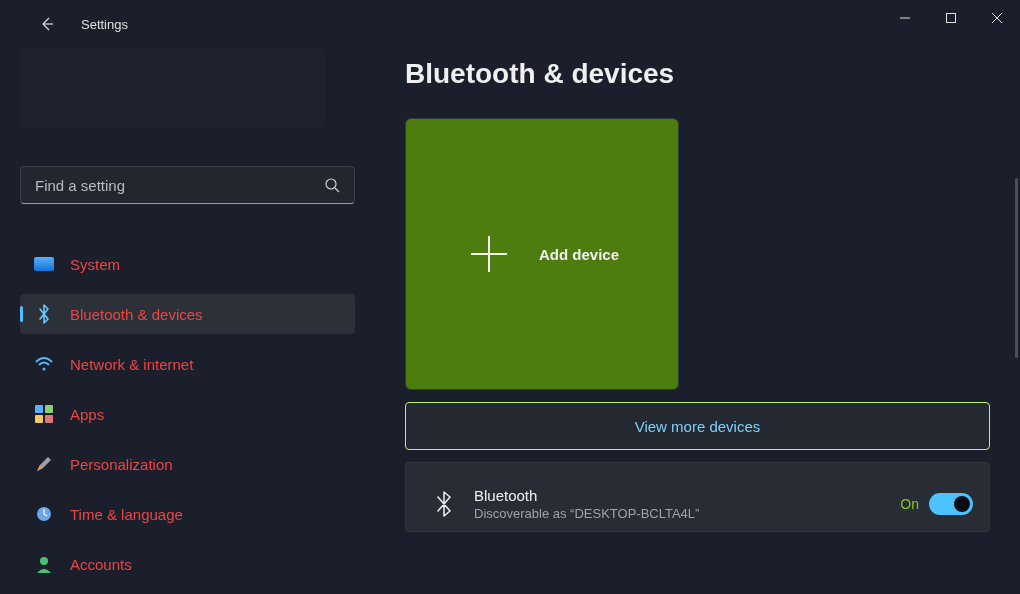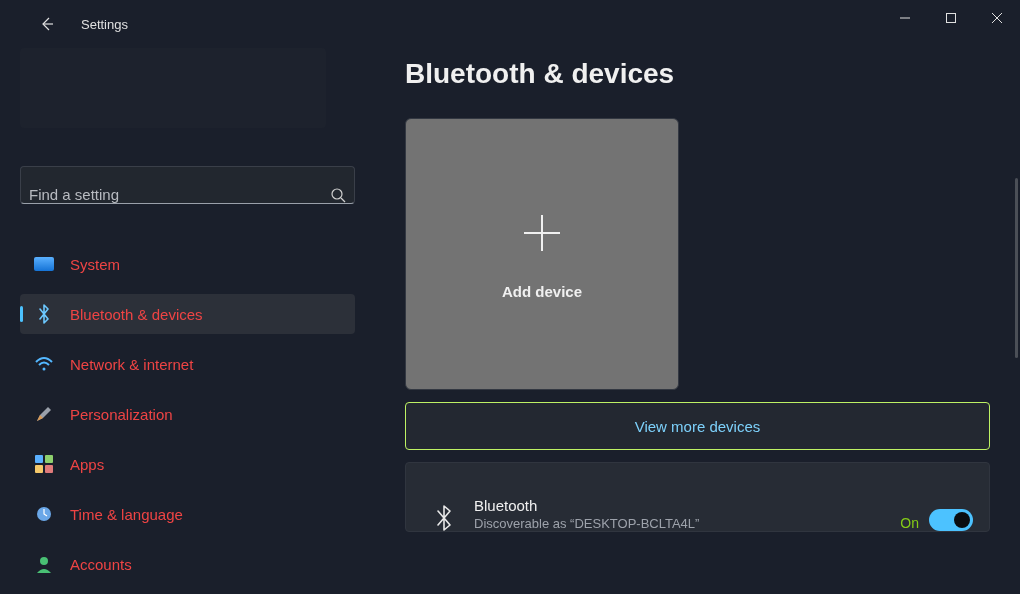--- a/index.html
+++ b/index.html
@@ -22,27 +22,27 @@
     .back-btn { width: 20px; height: 20px; margin-right: 24px; display: flex; align-items: center; justify-content: center; cursor: pointer; }
     .app-title { font-size: 13px; color: #e0e0e0; }
     .window-controls { position: absolute; right: 0; top: 0; display: flex; }
     .window-btn { width: 46px; height: 36px; display: flex; align-items: center; justify-content: center; cursor: pointer; }
     .window-btn svg { display:block; }
 
     .layout { display: flex; height: calc(594px - 48px); }
     .sidebar { width: 375px; padding: 0 20px; display:flex; flex-direction:column; }
     .profile-block { background: #1d222d; height: 80px; width: 306px; margin-bottom: 12px; border-radius: 4px; }
     .search-wrap {
-      display: flex; align-items: flex-end;
+      display: flex; align-items: center;
       width: 335px; height: 38px;
       background: #22272f;
       border: 1px solid #3a3f49;
       border-bottom: 1px solid #9aa0aa;
       border-radius: 4px;
-      padding: 0 8px;
+      padding: 0 14px;
       margin-top: 26px;
       margin-bottom: 40px;
     }
     .search-wrap input {
       flex:1; background: transparent; border:none; outline:none;
       font-size: 15px; color:#f0f0f0;
     }
     .search-wrap input::placeholder { color:#b8bbc1; }
     .nav { display:flex; flex-direction:column; gap:0; }
     .nav-item {
@@ -55,40 +55,40 @@
     .nav-item .label { font-size:15px; color:#ef4444; }
     .nav-item.active { background:#2c3039; }
     .nav-item.active::before {
       content:""; position:absolute; left:0; top:50%; transform:translateY(-50%);
       width:3px; height:16px; background:#4cc2ff; border-radius:2px;
     }
 
     .main { flex:1; padding: 10px 30px 0 30px; overflow:hidden; position:relative; }
     .page-title { font-size:28px; font-weight:600; margin-bottom:28px; }
     .add-device-card {
-      width: 274px; height: 272px; background:#737373; border:1px solid #333842; border-radius:6px;
-      display:flex; flex-direction:column; align-items:center; justify-content:center;
+      width: 274px; height: 272px; background:#4d7c0f; border:1px solid #333842; border-radius:6px;
+      display:flex; flex-direction:row; align-items:center; justify-content:center;
       cursor:pointer; gap:26px;
     }
     .add-device-card .add-label { font-size:15px; font-weight:600; }
 
     .view-more-row {
       margin-top:12px;
       width: 585px; height: 48px;
       background:#232831; border:1px solid #bef264; border-radius:4px;
       display:flex; align-items:center; justify-content:center;
       cursor:pointer;
     }
     .view-more-row .link { color:#7dd1fb; font-size:15px; }
 
     .bt-row {
       margin-top:12px;
       width: 585px; height: 70px;
       background:#272c35; border:1px solid #30353f; border-radius:4px;
-      display:flex; align-items:flex-end;
+      display:flex; align-items:center;
       padding: 13px 16px 0 22px;
     }
     .bt-row .bt-icon { width:32px; display:flex; justify-content:center; }
     .bt-row .bt-text { display:flex; flex-direction:column; margin-left:14px; flex:1; }
     .bt-row .bt-title { font-size:15px; color:#f0f0f0; }
     .bt-row .bt-sub { font-size:13px; color:#9da2ab; margin-top:2px; }
     .bt-row .switch-label { font-size:14px; color:#84cc16; margin-right:10px; }
     .switch {
       width:44px; height:22px; background:#4cc2ff; border-radius:11px; position:relative; cursor:pointer;
     }
@@ -165,37 +165,37 @@
             <svg width="20" height="16" viewBox="0 0 20 16">
               <path d="M2 6 Q10 -2 18 6" stroke="#53b7ff" stroke-width="2" fill="none"></path>
               <path d="M5 9 Q10 4 15 9" stroke="#53b7ff" stroke-width="2" fill="none"></path>
               <circle cx="10" cy="13" r="1.5" fill="#53b7ff"></circle>
             </svg>
           </span>
         <span class="label">Network &amp; internet</span>
       </div>
       <div class="nav-item">
         <span class="icon-slot">
+            <span class="ic-apps">
+              <span></span>
+              <span></span>
+              <span></span>
+              <span></span>
+            </span>
+          </span>
+        <span class="label">Apps</span>
+      </div>
+      <div class="nav-item">
+        <span class="icon-slot">
             <svg width="20" height="20" viewBox="0 0 20 20">
               <path d="M3 17 L6 11 L14 3 L17 6 L9 14 Z" fill="#9aa0aa"></path>
               <path d="M3 17 L6 11 L9 14 Z" fill="#d99a55"></path>
             </svg>
           </span>
         <span class="label">Personalization</span>
-      </div>
-      <div class="nav-item">
-        <span class="icon-slot">
-            <span class="ic-apps">
-              <span></span>
-              <span></span>
-              <span></span>
-              <span></span>
-            </span>
-          </span>
-        <span class="label">Apps</span>
       </div>
       <div class="nav-item">
         <span class="icon-slot">
             <svg width="18" height="18" viewBox="0 0 18 18">
               <circle cx="9" cy="9" r="7" fill="#6aa7e8"></circle>
               <path d="M9 4 V9 L12 11" stroke="#fff" stroke-width="1.2" fill="none"></path>
             </svg>
           </span>
         <span class="label">Time &amp; language</span>
       </div>

